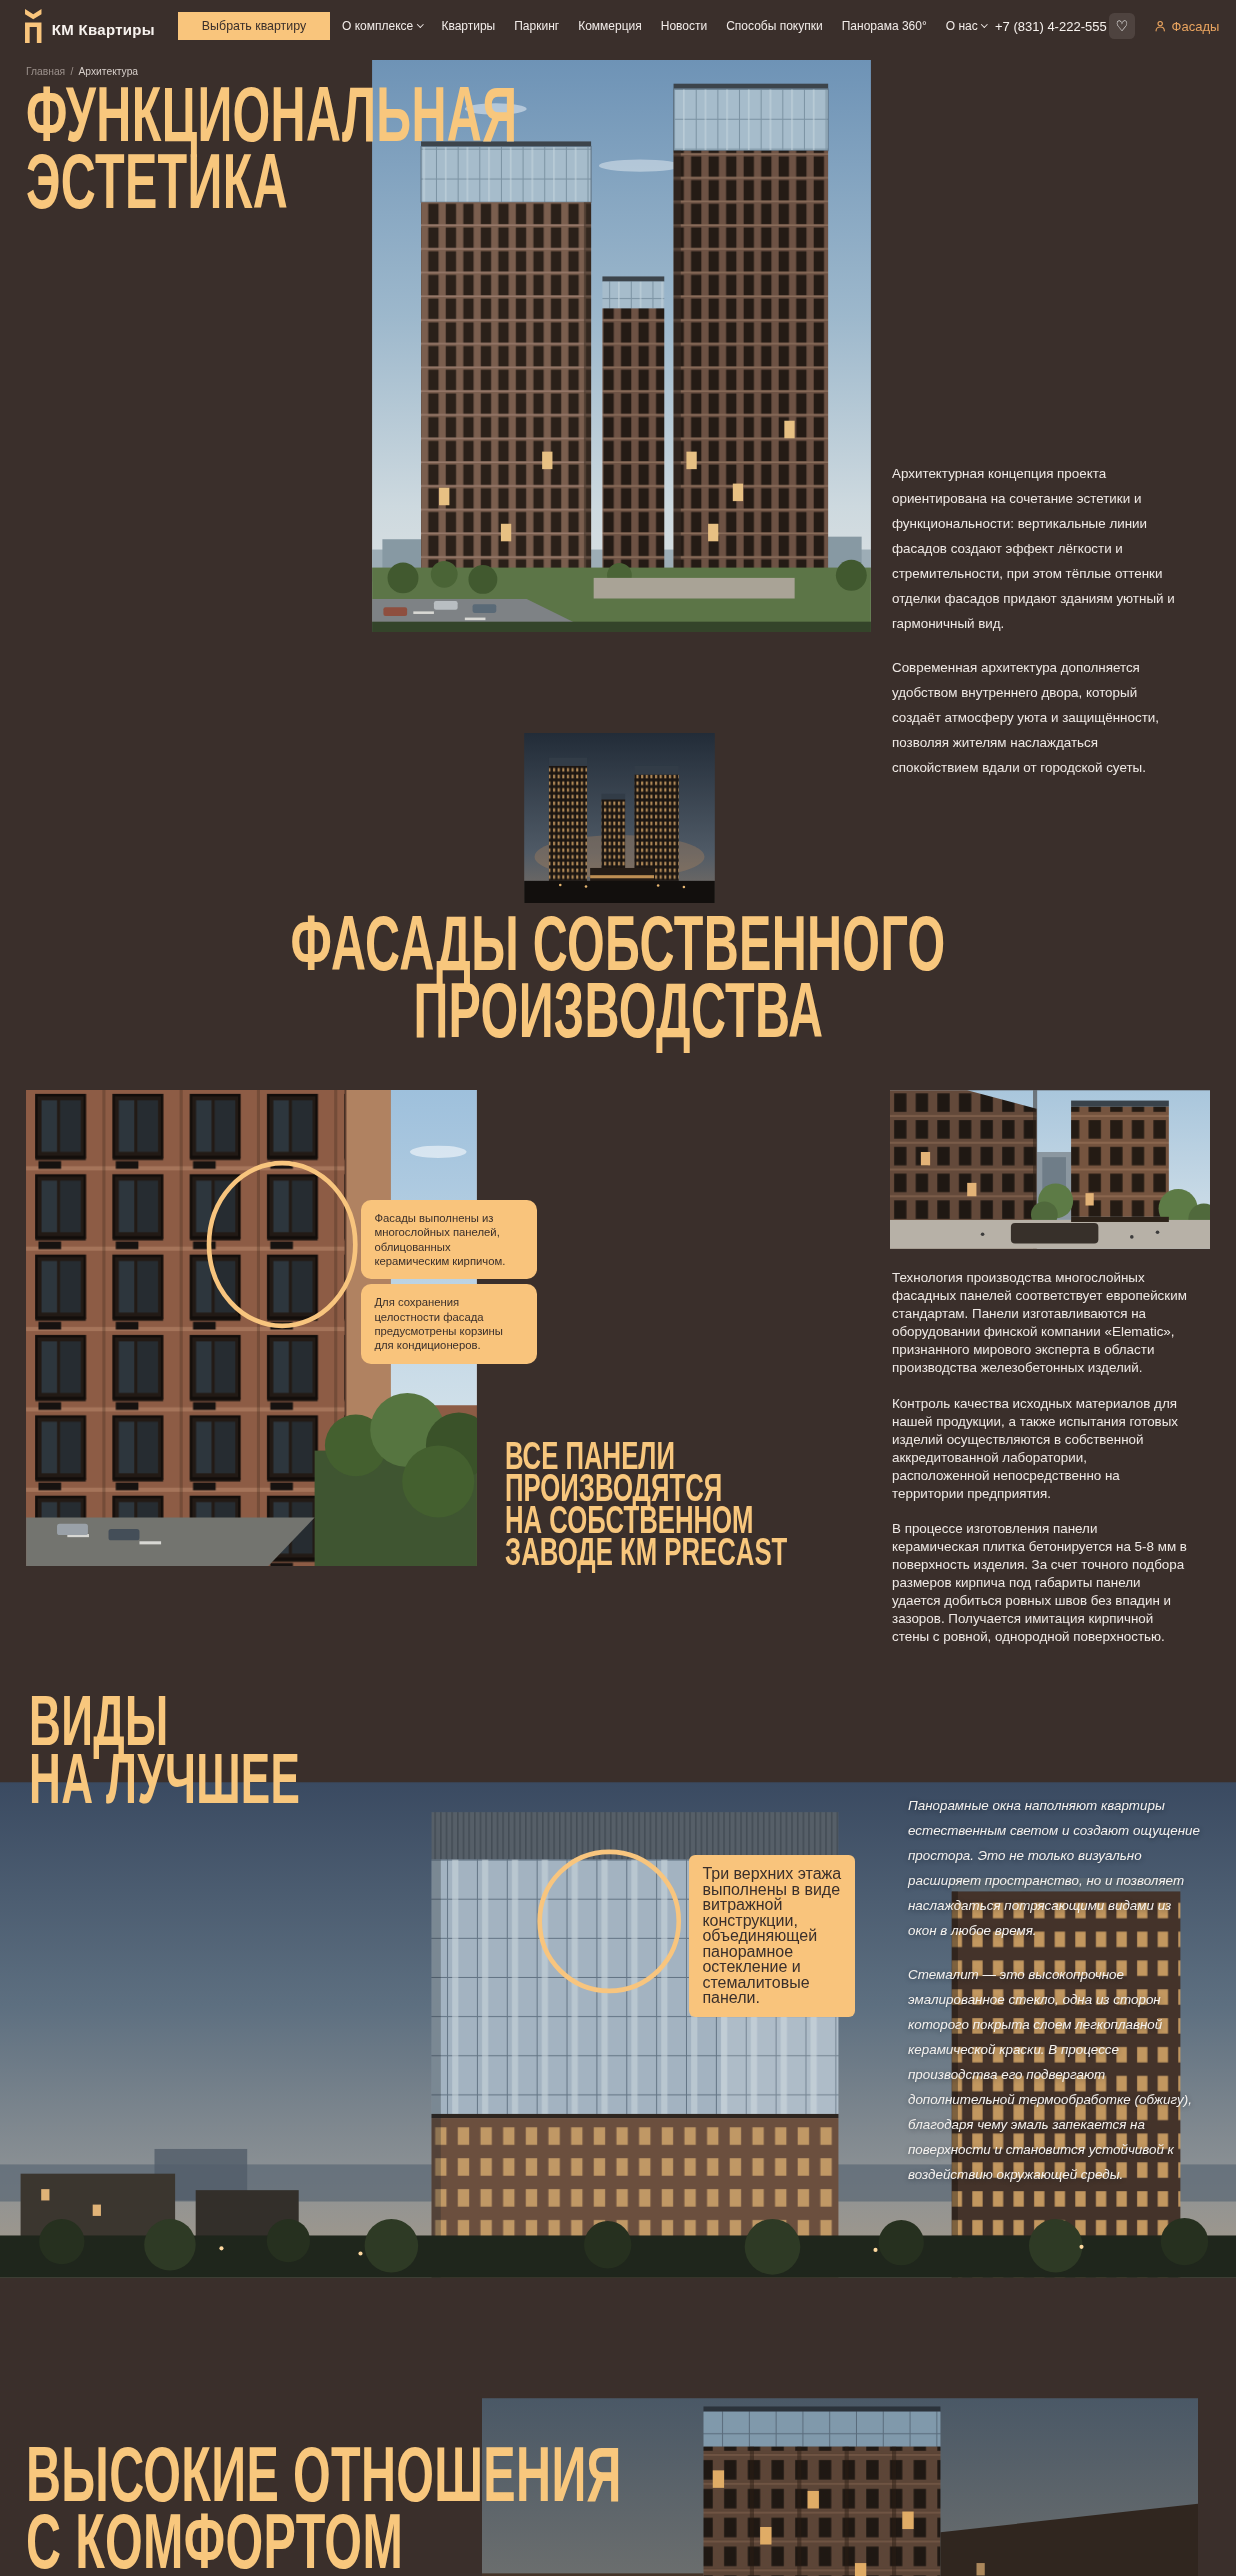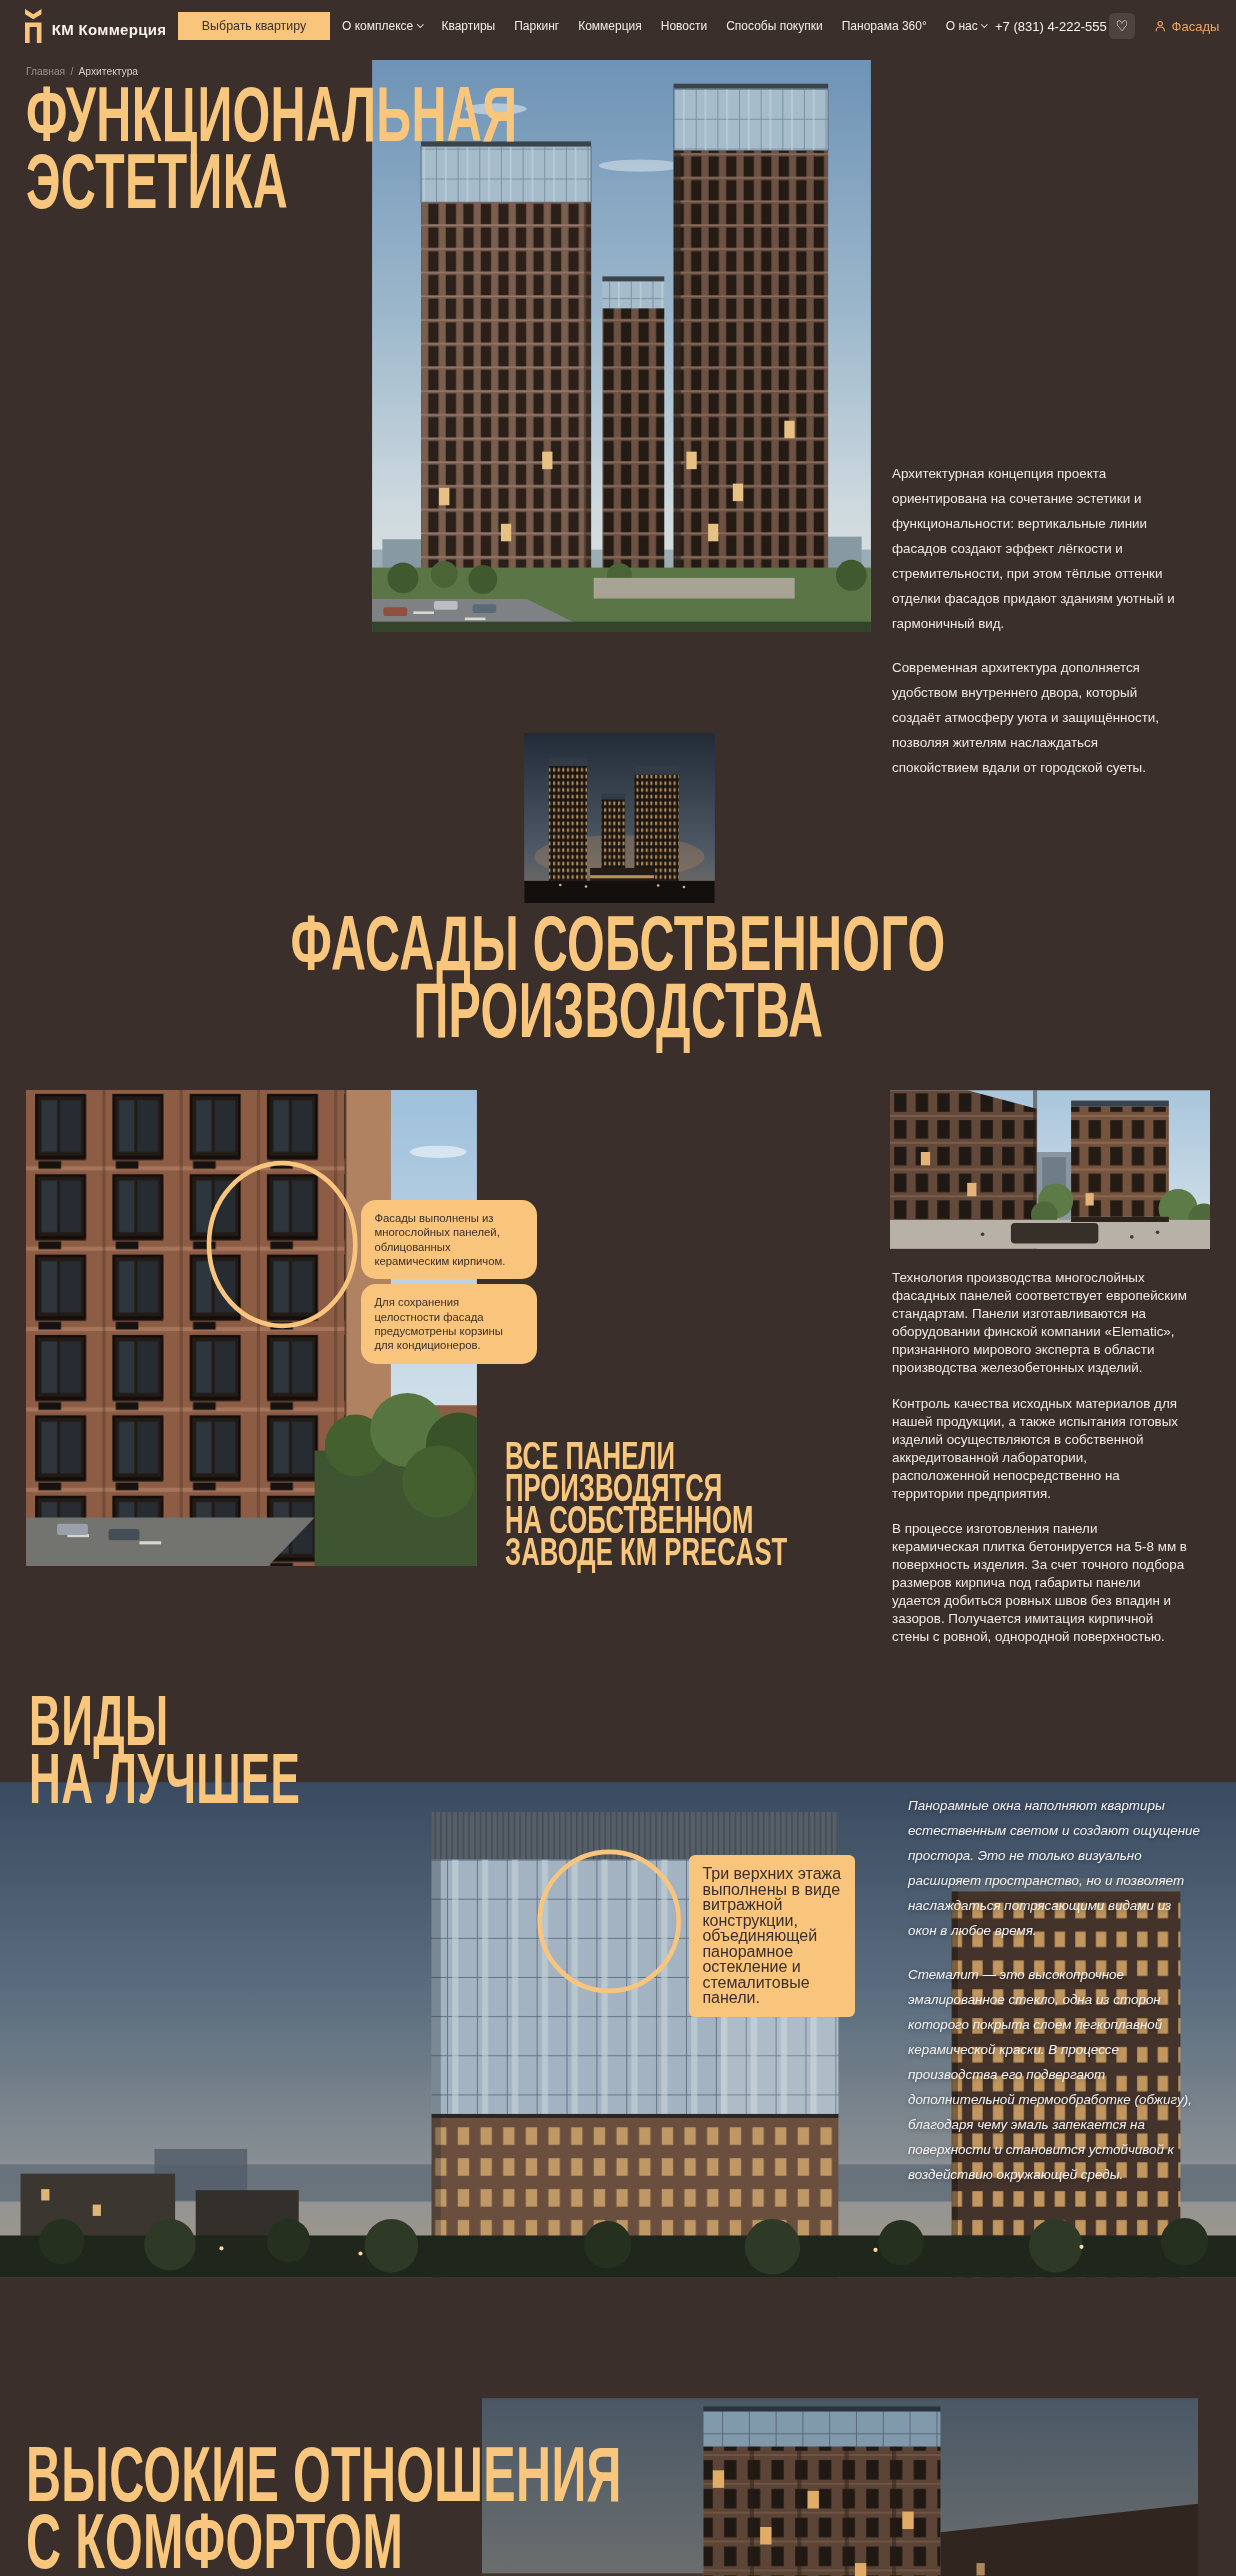--- a/index.html
+++ b/index.html
@@ -39,40 +39,40 @@
   .h-s3 .sq{font-size:70px;}
   .subh .hl{line-height:32px;height:32px;}
   .subh .sq{font-size:39px;transform:scaleX(.66);letter-spacing:0;}
   
   .txt{position:absolute;z-index:4;}
   .txt p{margin:0 0 18.5px 0;font-size:13.4px;line-height:25px;color:#efe9e5;}
   .txt.tight p{line-height:18px;margin-bottom:17.5px;}
   .txt.overlay p{color:#f5f2ef;text-shadow:0 0.5px 5.2px rgba(10,20,30,.45);font-style:italic;}
   
   .callouts{position:absolute;left:361px;top:1200px;width:176px;display:flex;flex-direction:column;gap:5.2px;z-index:6;}
-  .callout{background:#f9c47c;border-radius:15px;padding:10.8px 13.4px;color:#3a2f2b;
+  .callout{background:#f9c47c;border-radius:10px;padding:10.8px 13.4px;color:#3a2f2b;
            font-size:11.3px;line-height:14.4px;font-weight:500;}
   .callout3{position:absolute;left:689px;top:1855px;width:166px;background:#f9c47c;border-radius:6.2px;
             padding:11.3px 13.4px;color:#3a2f2b;font-size:16px;line-height:15.5px;font-weight:500;z-index:6;}
   
   .photo{position:absolute;display:block;}
 </style>
 </head>
 <body>
 
 <div id="stage">
 
   <div class="header">
     <div class="logo">
       <svg width="18.5" height="35" viewBox="0 0 36 68">
         <path d="M2 2 L18 12 L34 2 L34 12 L18 22 L2 12 Z" fill="#f9c57c"></path>
         <path d="M2 28 h32 v9 h-10 v31 h-9 v-31 h-13 z M2 28 v40 h9 v-31" fill="none"></path>
         <path d="M2 28 h32 v40 h-9 v-31 h-14 v31 h-9 z" fill="#f9c57c"></path>
       </svg>
-      <span class="logo-text">КМ Коммерция</span>
+      <span class="logo-text">КМ Квартиры</span>
     </div>
     <button class="cta">Выбрать квартиру</button>
     <nav class="nav">
       <span class="nav-item">
           <span>О комплексе</span>
           <i class="car"></i>
         </span>
       <span class="nav-item">Квартиры</span>
       <span class="nav-item">Паркинг</span>
       <span class="nav-item">Коммерция</span>

